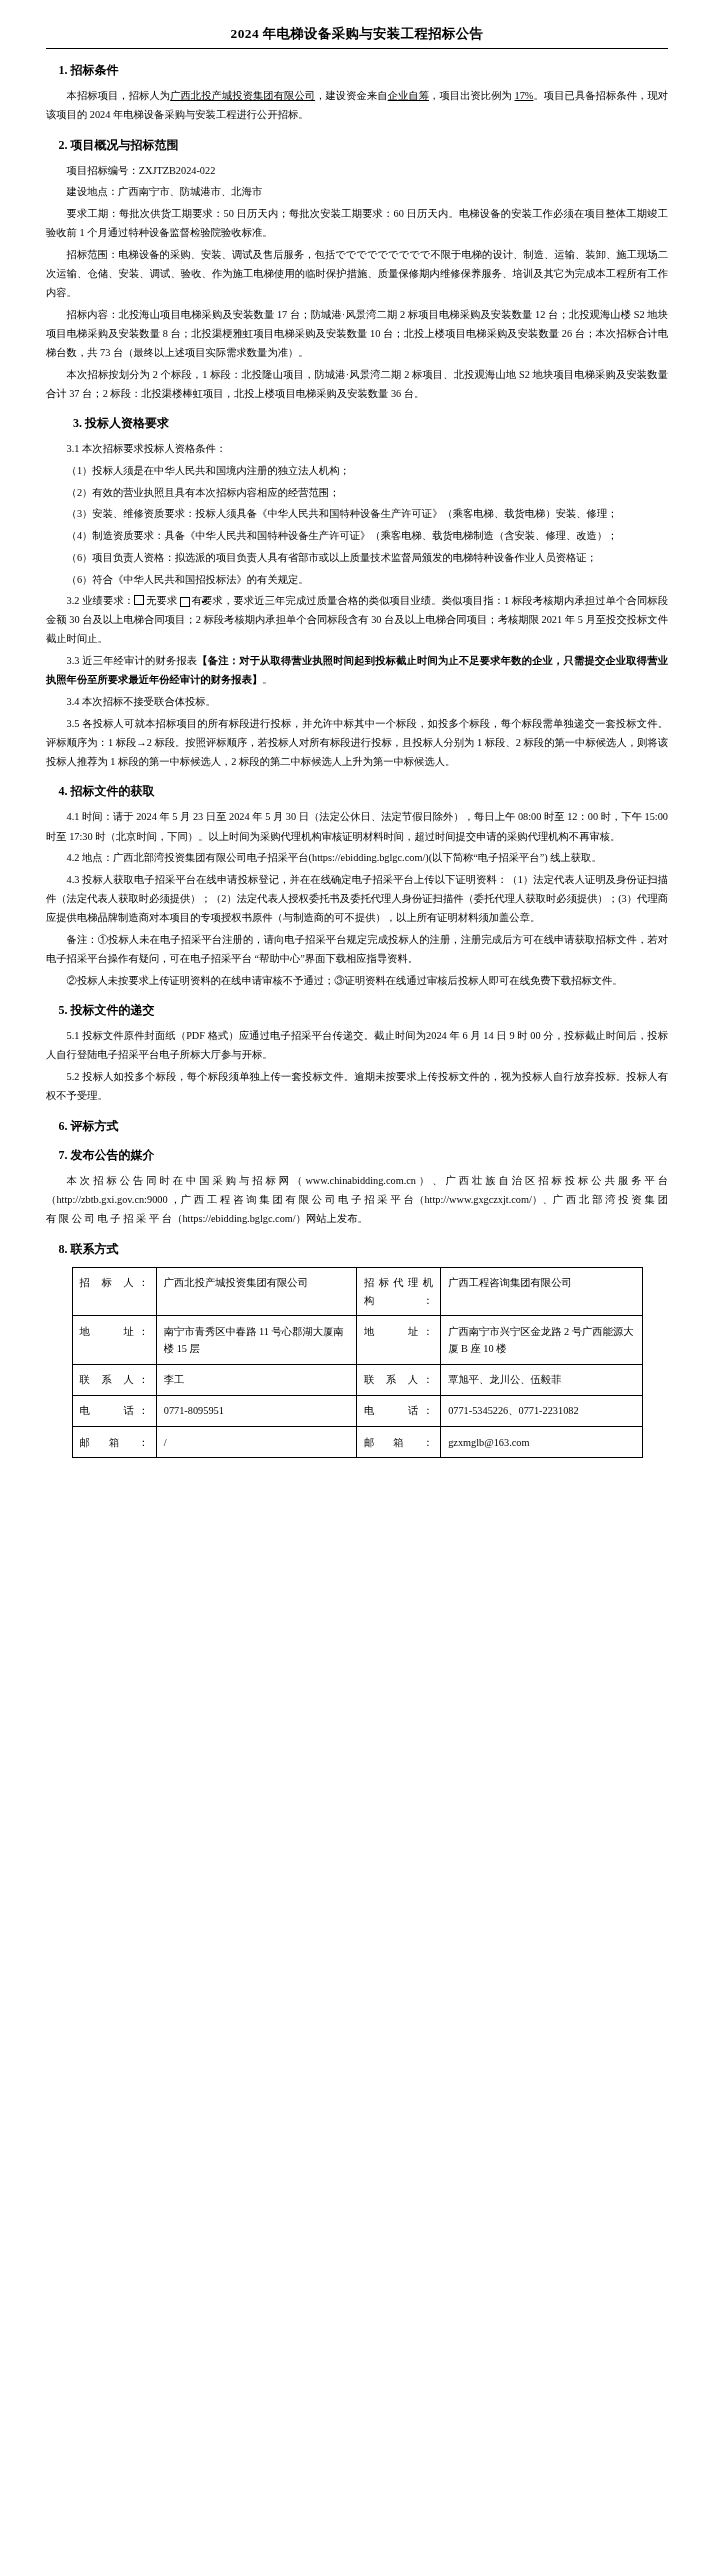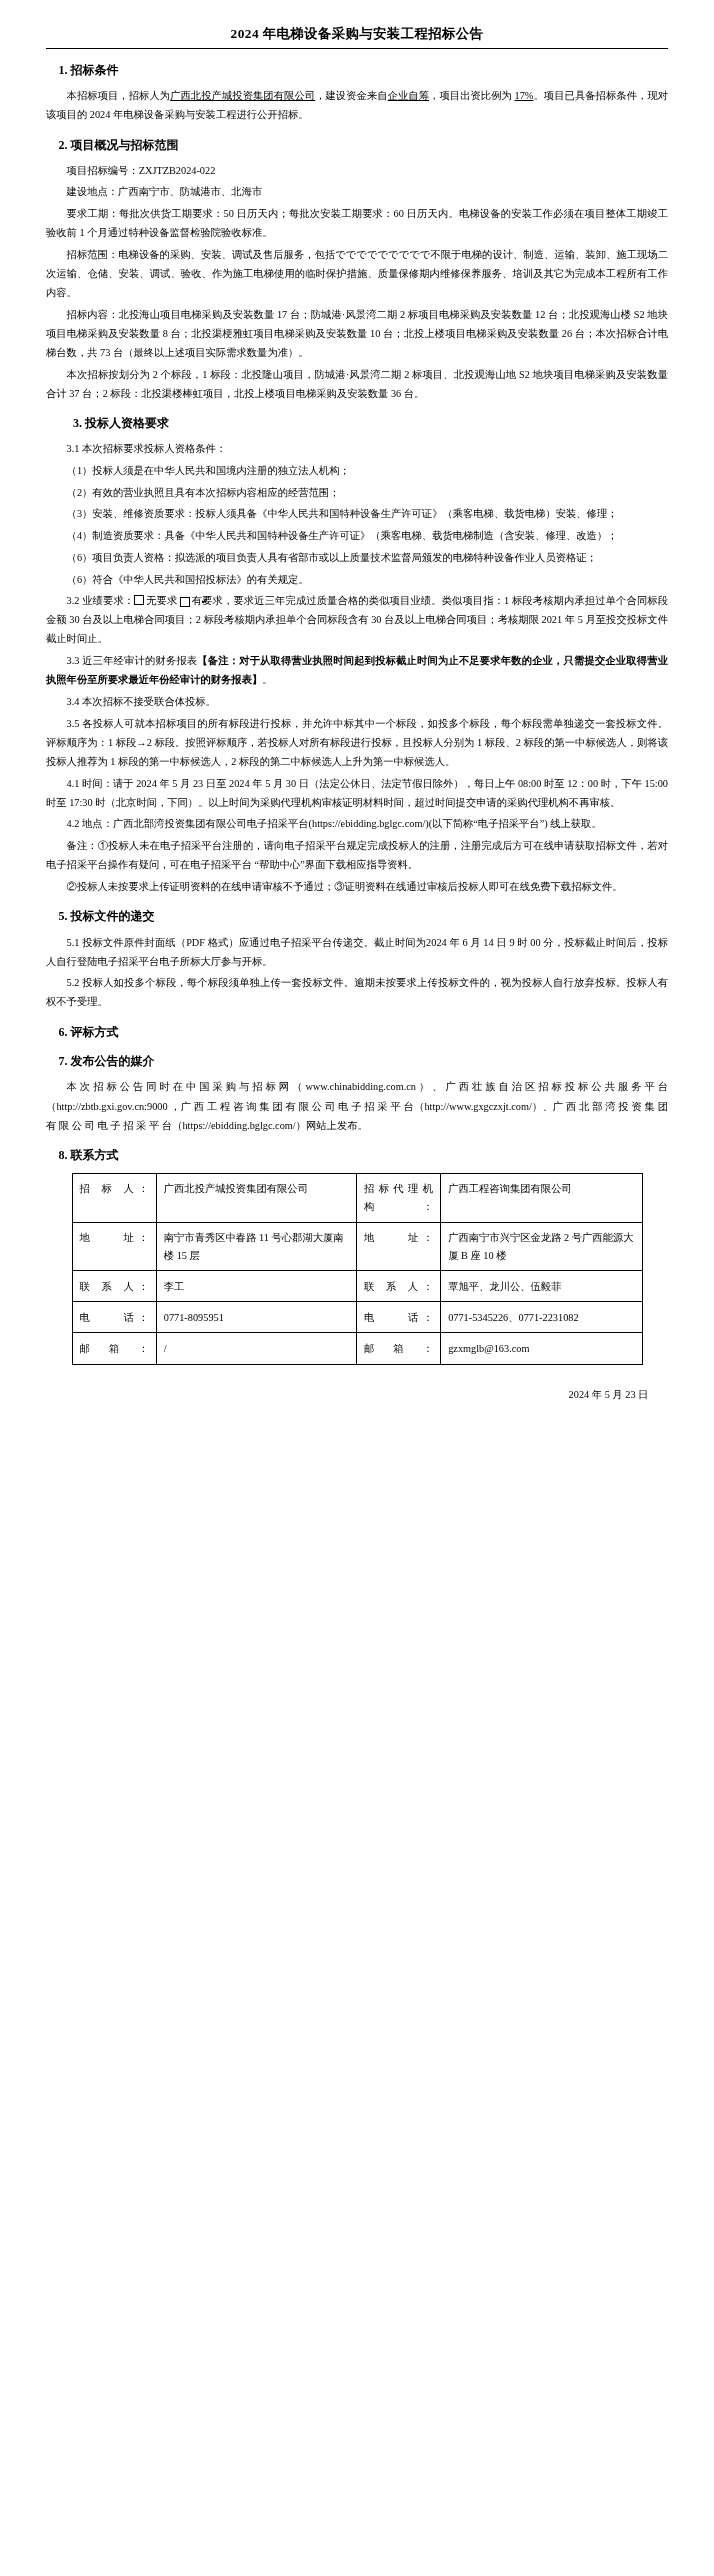--- a/index.html
+++ b/index.html
@@ -123,22 +123,27 @@
   <p class="ind">（2）有效的营业执照且具有本次招标内容相应的经营范围；</p>
   <p class="ind">（3）安装、维修资质要求：投标人须具备《中华人民共和国特种设备生产许可证》（乘客电梯、载货电梯）安装、修理；</p>
   <p class="ind">（4）制造资质要求：具备《中华人民共和国特种设备生产许可证》（乘客电梯、载货电梯制造（含安装、修理、改造）；</p>
   <p class="ind">（6）项目负责人资格：拟选派的项目负责人具有省部市或以上质量技术监督局颁发的电梯特种设备作业人员资格证；</p>
   <p class="ind">（6）符合《中华人民共和国招投标法》的有关规定。</p>
   <p class="ind">3.2 业绩要求：<span class="cb"></span>无要求  <span class="cbx"><span>✔</span></span>有要求，要求近三年完成过质量合格的类似项目业绩。类似项目指：1 标段考核期内承担过单个合同标段金额 30 台及以上电梯合同项目；2 标段考核期内承担单个合同标段含有 30 台及以上电梯合同项目；考核期限 2021 年 5 月至投交投标文件截止时间止。</p>
   <p class="ind">3.3 近三年经审计的财务报表<span class="b">【备注：对于从取得营业执照时间起到投标截止时间为止不足要求年数的企业，只需提交企业取得营业执照年份至所要求最近年份经审计的财务报表】</span>。</p>
   <p class="ind">3.4 本次招标不接受联合体投标。</p>
   <p class="ind">3.5 各投标人可就本招标项目的所有标段进行投标，并允许中标其中一个标段，如投多个标段，每个标段需单独递交一套投标文件。评标顺序为：1 标段→2 标段。按照评标顺序，若投标人对所有标段进行投标，且投标人分别为 1 标段、2 标段的第一中标候选人，则将该投标人推荐为 1 标段的第一中标候选人，2 标段的第二中标候选人上升为第一中标候选人。</p>
 
+  <h2 class="sec">
+    <span>4.</span>
+    <span>招标文件的获取</span>
+  </h2>
   <p class="ind">4.1 时间：请于 2024 年 5 月 23 日至 2024 年 5 月 30 日（法定公休日、法定节假日除外），每日上午 08:00 时至 12：00 时，下午 15:00 时至 17:30 时（北京时间，下同）。以上时间为采购代理机构审核证明材料时间，超过时间提交申请的采购代理机构不再审核。</p>
   <p class="ind">4.2 地点：广西北部湾投资集团有限公司电子招采平台(https://ebidding.bglgc.com/)(以下简称“电子招采平台”) 线上获取。</p>
+  <p class="ind">4.3 投标人获取电子招采平台在线申请投标登记，并在在线确定电子招采平台上传以下证明资料：（1）法定代表人证明及身份证扫描件（法定代表人获取时必须提供）；（2）法定代表人授权委托书及委托代理人身份证扫描件（委托代理人获取时必须提供）；(3）代理商应提供电梯品牌制造商对本项目的专项授权书原件（与制造商的可不提供），以上所有证明材料须加盖公章。</p>
   <p class="ind">备注：①投标人未在电子招采平台注册的，请向电子招采平台规定完成投标人的注册，注册完成后方可在线申请获取招标文件，若对电子招采平台操作有疑问，可在电子招采平台 “帮助中心”界面下载相应指导资料。</p>
   <p class="ind">②投标人未按要求上传证明资料的在线申请审核不予通过；③证明资料在线通过审核后投标人即可在线免费下载招标文件。</p>
 
   <h2 class="sec">
     <span>5.</span>
     <span>投标文件的递交</span>
   </h2>
   <p class="ind">5.1 投标文件原件封面纸（PDF 格式）应通过电子招采平台传递交。截止时间为2024 年 6 月 14 日 9 时 00 分，投标截止时间后，投标人自行登陆电子招采平台电子所标大厅参与开标。</p>
   <p class="ind">5.2 投标人如投多个标段，每个标段须单独上传一套投标文件。逾期未按要求上传投标文件的，视为投标人自行放弃投标。投标人有权不予受理。</p>
 
@@ -186,16 +191,15 @@
     </tr>
     <tr>
       <td class="lbl">邮箱：</td>
       <td class="val">/</td>
       <td class="lbl">邮箱：</td>
       <td class="val">gzxmglb@163.com</td>
     </tr>
   </tbody>
     </table>
 
-  <div class="date-line">2024 年 5 月 23 日</div>
 
 </div>
 
 
 </body></html>

